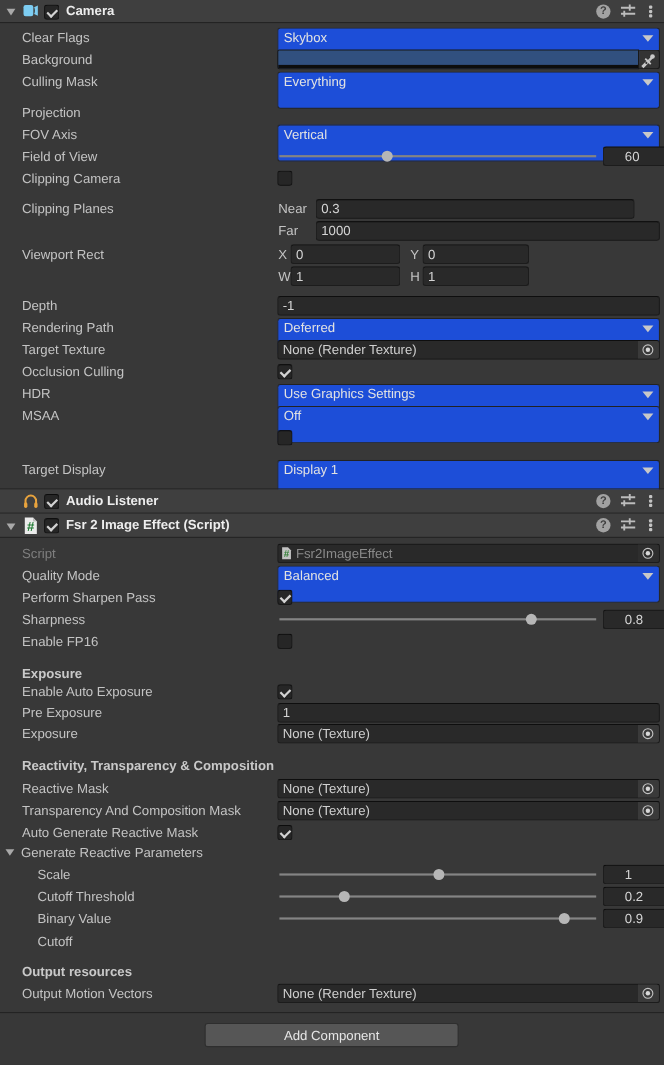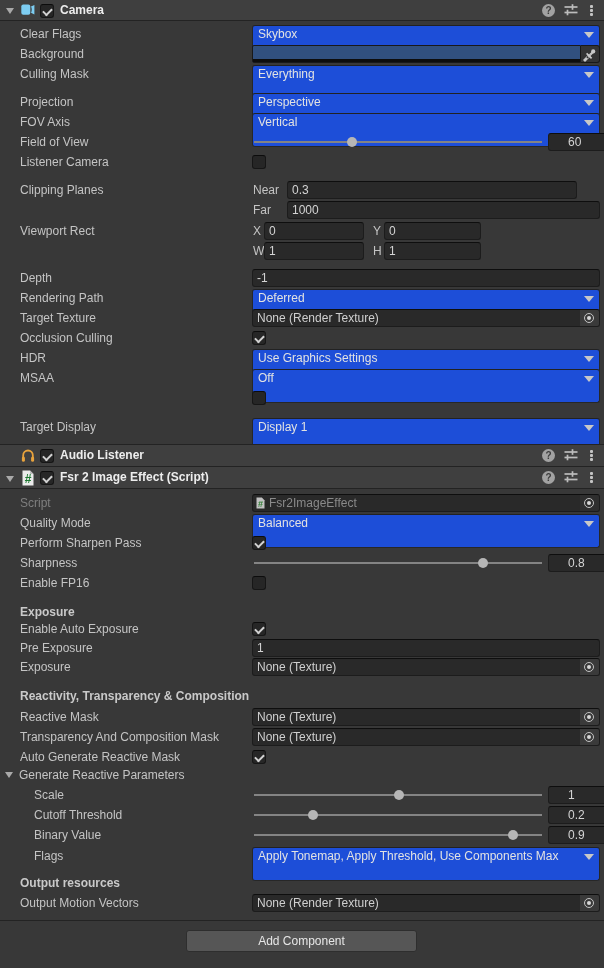--- a/index.html
+++ b/index.html
@@ -78,31 +78,30 @@
     <line x1="4.6" y1="6.4" x2="9.6" y2="11.4" stroke="#c8c8c8" stroke-width="1.6"></line>
     <line x1="8.2" y1="7.8" x2="10.8" y2="5.2" stroke="#c8c8c8" stroke-width="2.2"></line>
     <circle cx="11.2" cy="4.4" r="2.1" fill="#c8c8c8"></circle>
   </svg>
 </div>
 
 <div class="lbl" style="top:65px">Culling Mask</div>
 <div class="dd" style="top:65px">Everything</div>
 
 <div class="lbl" style="top:93px">Projection</div>
-<div class="dd" style="top:93px">Perspective</div>
 
 <div class="lbl" style="top:113px">FOV Axis</div>
 <div class="dd" style="top:113px">Vertical</div>
 
 <div class="lbl" style="top:133px">Field of View</div>
 <div class="track" style="top:141px"></div>
 <div class="knob" style="top:137px;left:352px"></div>
 <div class="nf" style="top:133px">60</div>
 
-<div class="lbl" style="top:153px">Listener Camera</div>
+<div class="lbl" style="top:153px">Clipping Camera</div>
 <div class="cb" style="top:155px"></div>
 
 <div class="lbl" style="top:181px">Clipping Planes</div>
 <div class="lbl" style="top:181px;left:253px">Near</div>
 <div class="tf" style="top:181px;left:287px;width:290px">0.3</div>
 <div class="lbl" style="top:201px;left:253px">Far</div>
 <div class="tf" style="top:201px;left:287px;width:313px">1000</div>
 
 <div class="lbl" style="top:222px">Viewport Rect</div>
 <div class="lbl" style="top:222px;left:253px">X</div>
@@ -233,22 +232,21 @@
 <div class="lbl" style="top:806px;left:34px">Cutoff Threshold</div>
 <div class="track" style="top:814px"></div>
 <div class="knob" style="top:810px;left:313px"></div>
 <div class="nf" style="top:806px">0.2</div>
 
 <div class="lbl" style="top:826px;left:34px">Binary Value</div>
 <div class="track" style="top:834px"></div>
 <div class="knob" style="top:830px;left:513px"></div>
 <div class="nf" style="top:826px">0.9</div>
 
-<div class="lbl" style="top:847px;left:34px">Flags</div>
-<div class="dd" style="top:847px">Apply Tonemap, Apply Threshold, Use Components Max</div>
+<div class="lbl" style="top:847px;left:34px">Cutoff</div>
 
 <div class="lbl b" style="top:874px">Output resources</div>
 
 <div class="lbl" style="top:894px">Output Motion Vectors</div>
 <div class="obj" style="top:894px">None (Render Texture)<span class="pick"></span></div>
 
 <div style="position:absolute;top:920px;left:0;width:604px;height:1px;background:#232323"></div>
 
 <div style="position:absolute;top:930px;left:186px;width:231px;height:22px;box-sizing:border-box;background:#565656;border:1px solid #2e2e2e;border-radius:3px;color:#e6e6e6;text-align:center;line-height:20px;">Add Component</div>
 

